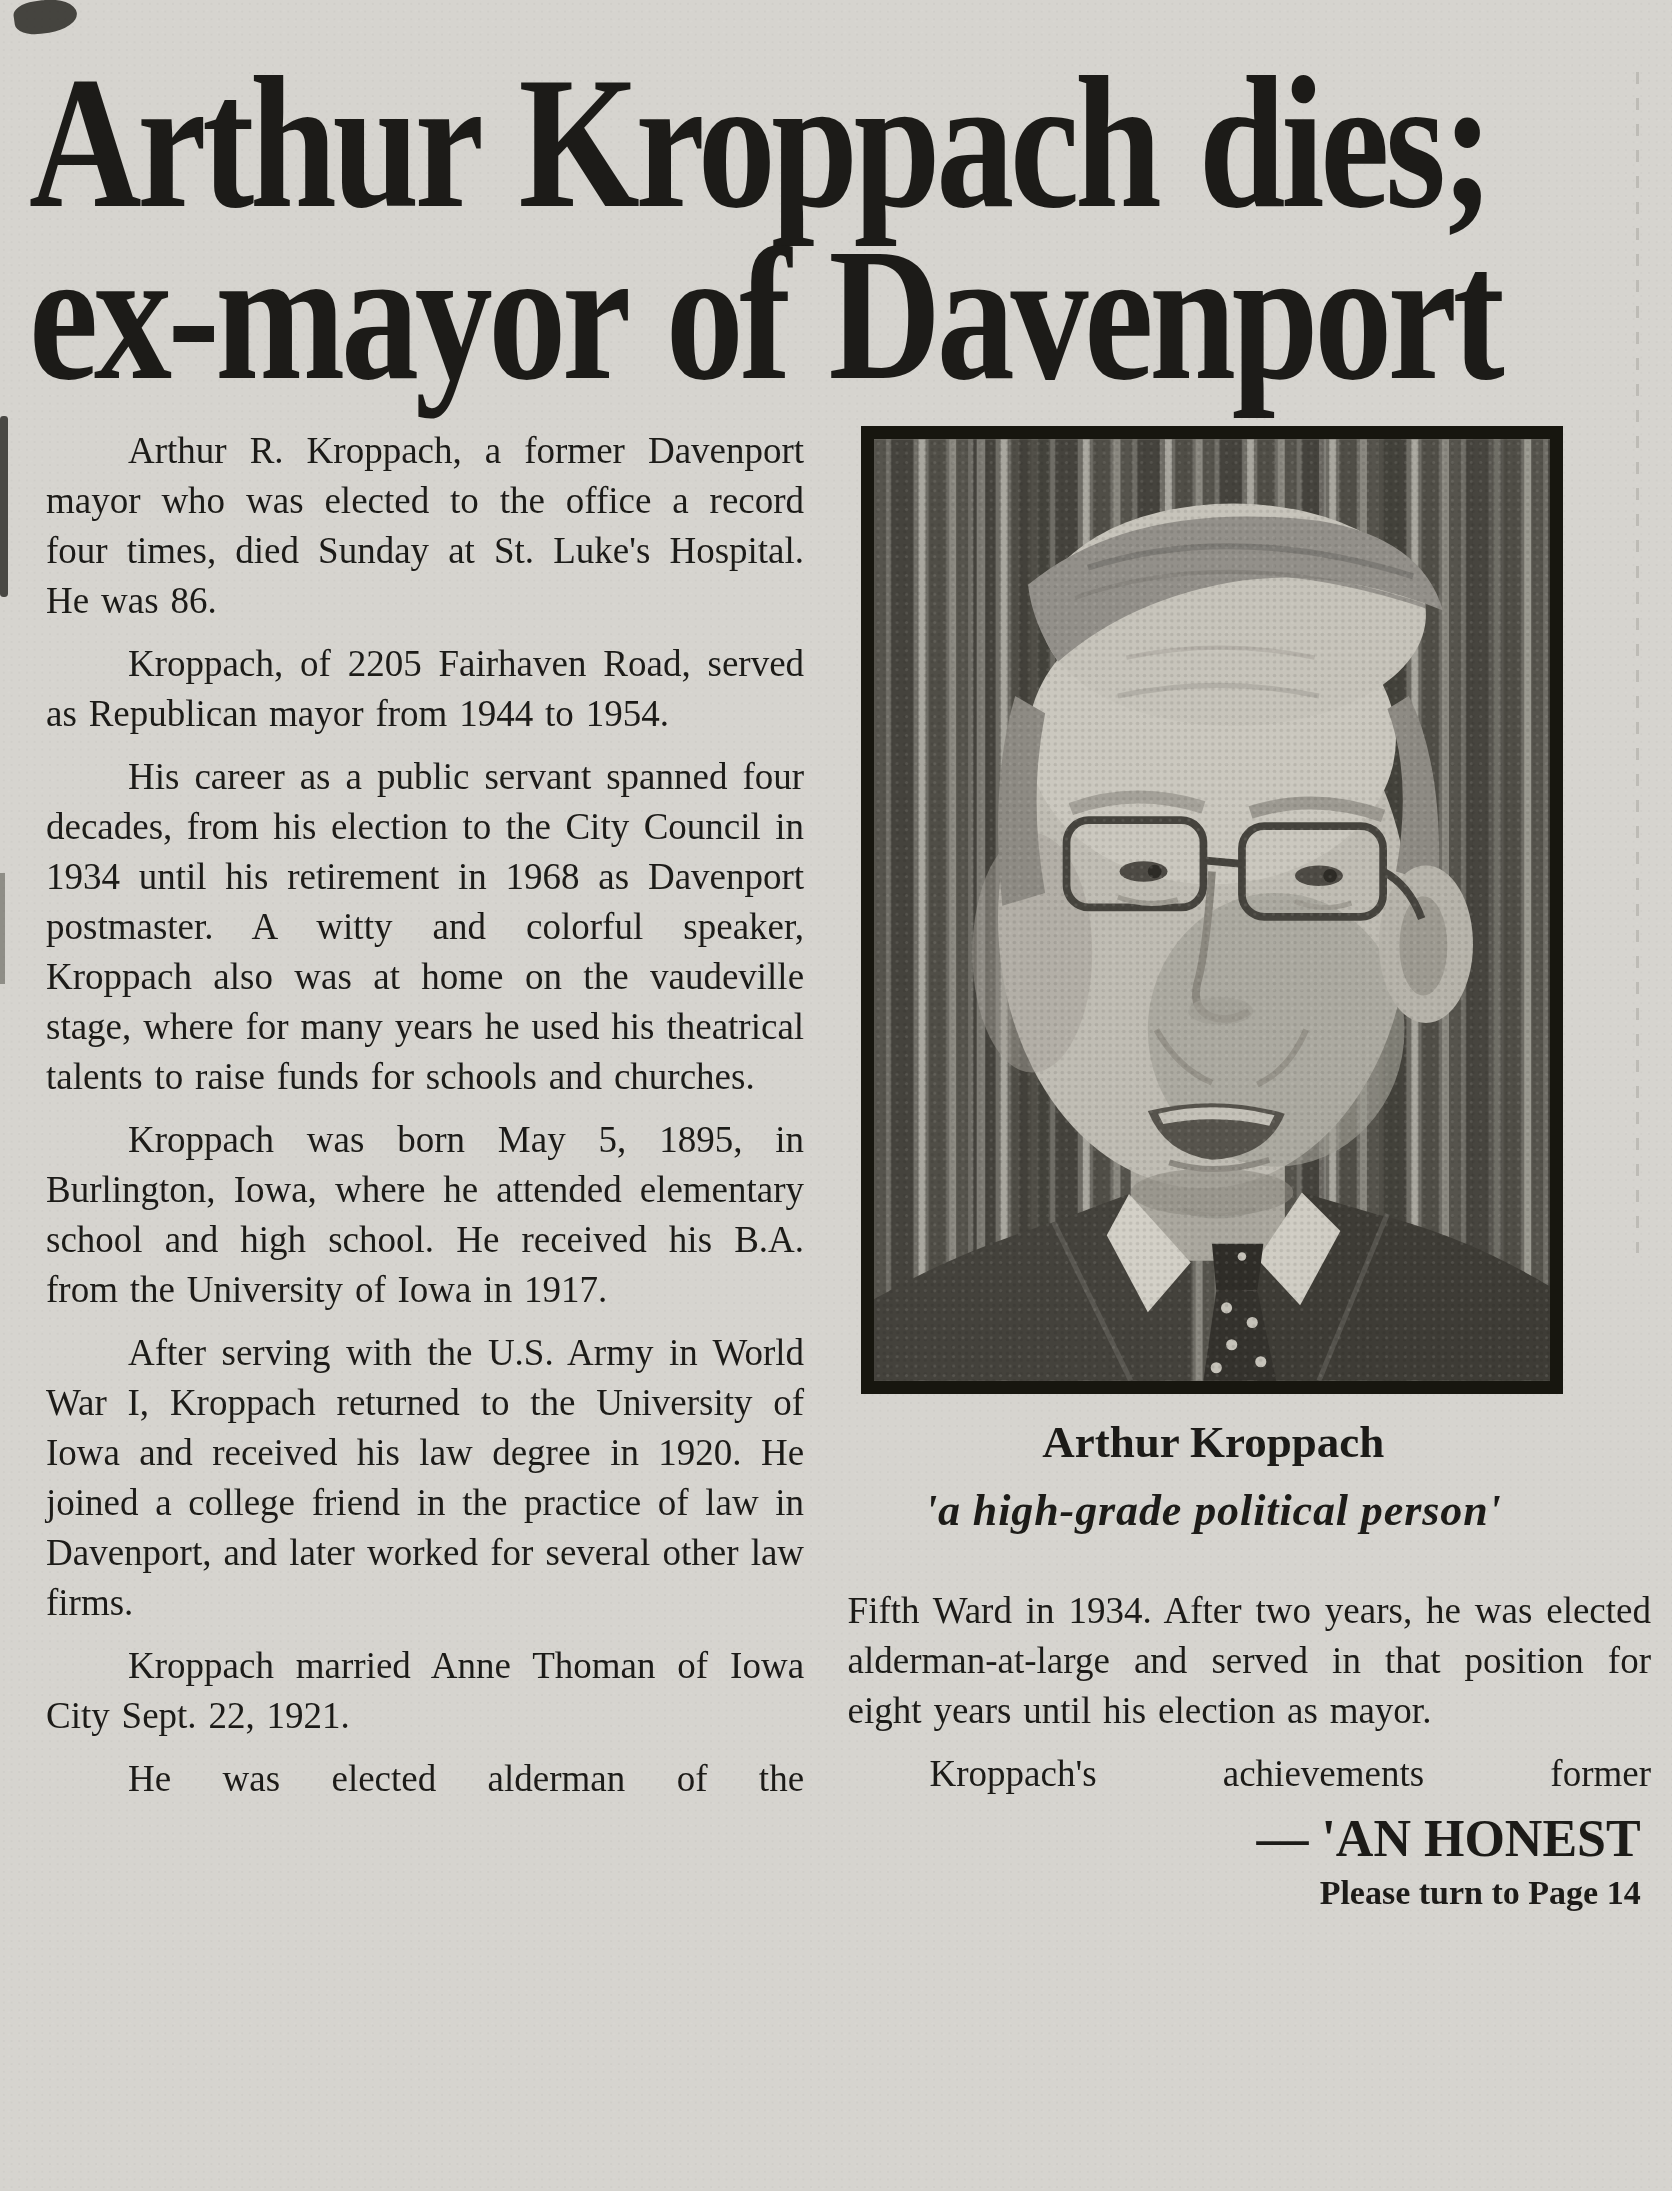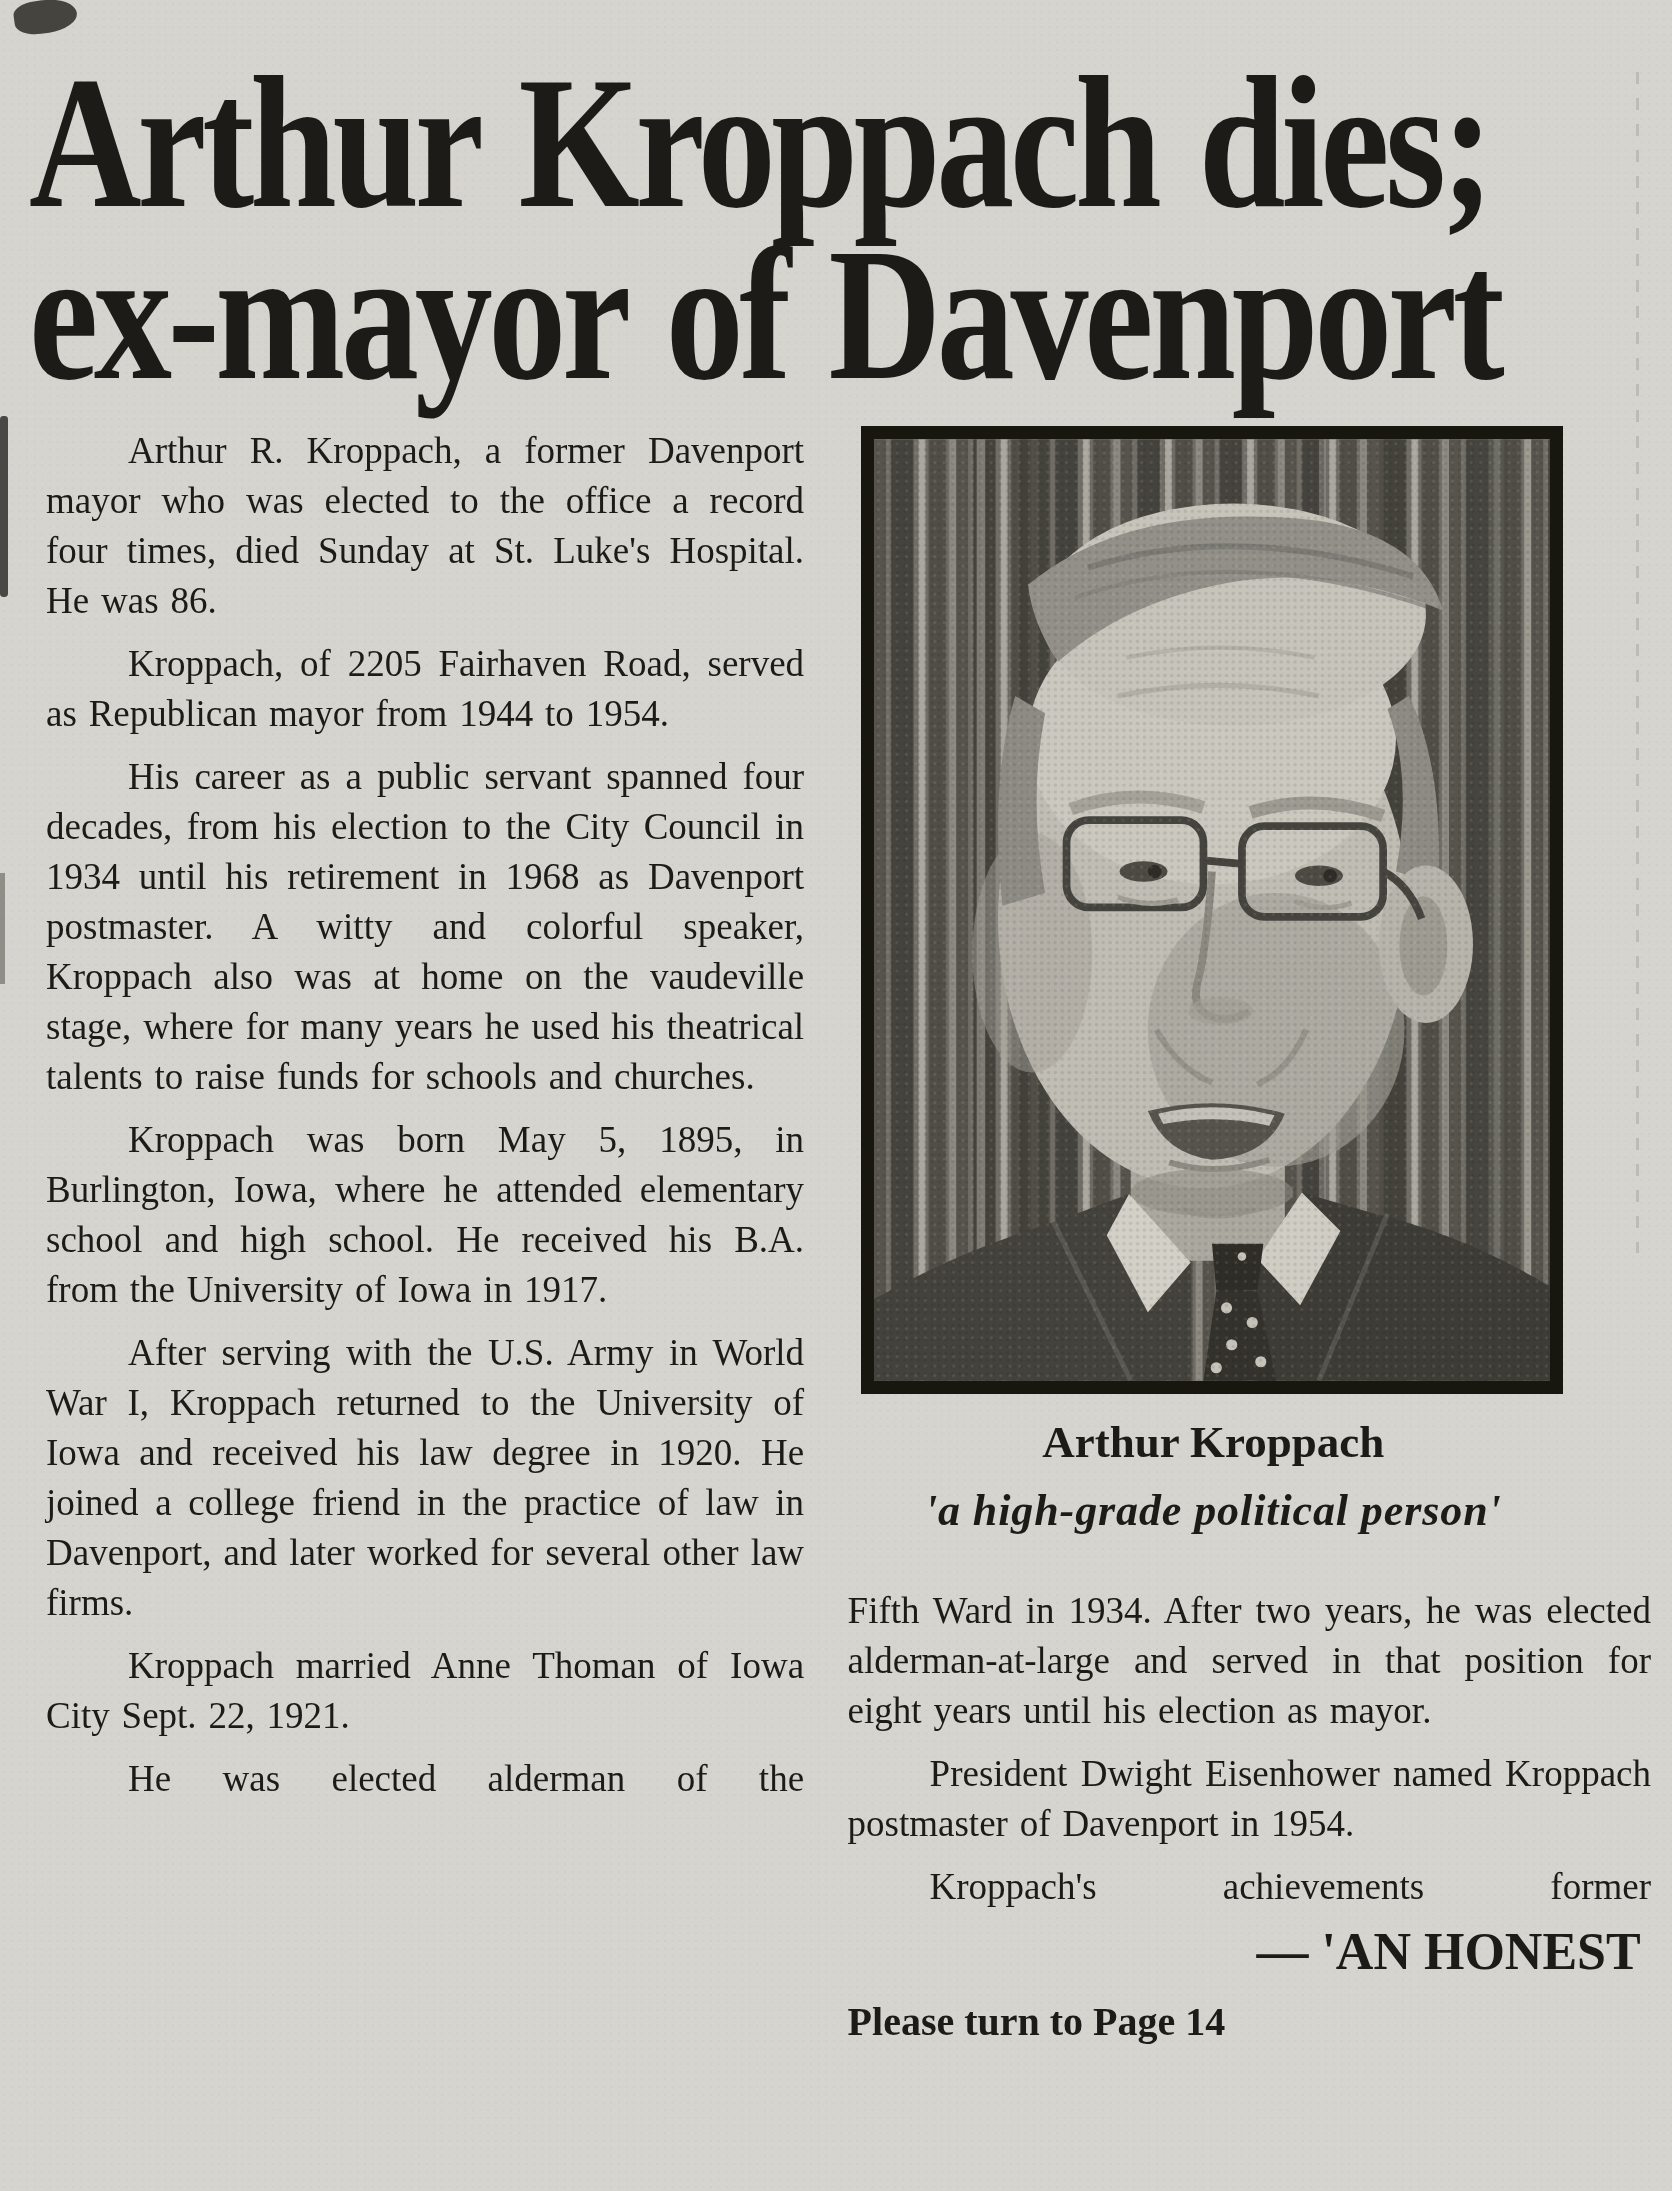--- a/index.html
+++ b/index.html
@@ -90,24 +90,24 @@
 
   .jump { padding-right: 10.3px; }
   .jump-teaser {
     margin-top: 3.4px;
     font-size: 52px;
     font-weight: bold;
     text-align: right;
     line-height: 53px;
   }
   .jump-turn {
-    font-size: 40px;
-    font-weight: bold;
+    font-size: 34px;
+    font-weight: bold;
+    text-align: right;
     line-height: 55px;
-    margin-top: 16px;
   }
 
   
   .artifact { position: absolute; pointer-events: none; }
   .art-topleft {
     top: 0; left: 13.7px; width: 63px; height: 33px;
     background: #2b2a26; border-radius: 40% 60% 55% 45%;
     transform: rotate(-8deg); opacity: .85;
   }
   .art-leftedge {
@@ -253,21 +253,20 @@
           <rect width="790" height="1100" fill="url(#dotsLight)" opacity="0.12"></rect>
         </svg>
       </div>
 
       <div class="caption-name">Arthur Kroppach</div>
       <div class="caption-quote">'a high-grade political person'</div>
     </div>
 
     <div class="right-body">
         <p class="body-p">Fifth Ward in 1934. After two years, he was elected alderman-at-large and served in that position for eight years until his election as mayor.</p>
-        <p class="body-p indent">President Dwight Eisenhower named Kroppach postmaster of Davenport in 1954.</p>
         <p class="body-p indent cont">Kroppach's achievements former</p>
       </div>
 
     <div class="jump">
       <div class="jump-teaser">— 'AN HONEST</div>
       <div class="jump-turn">Please turn to Page 14</div>
     </div>
 
   </div>
 </div>

